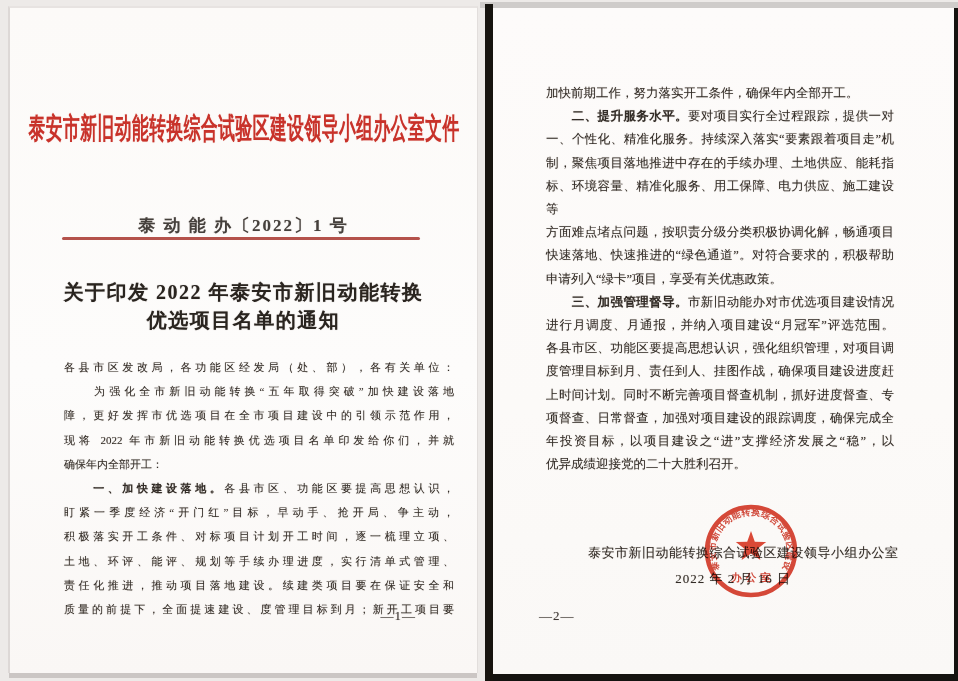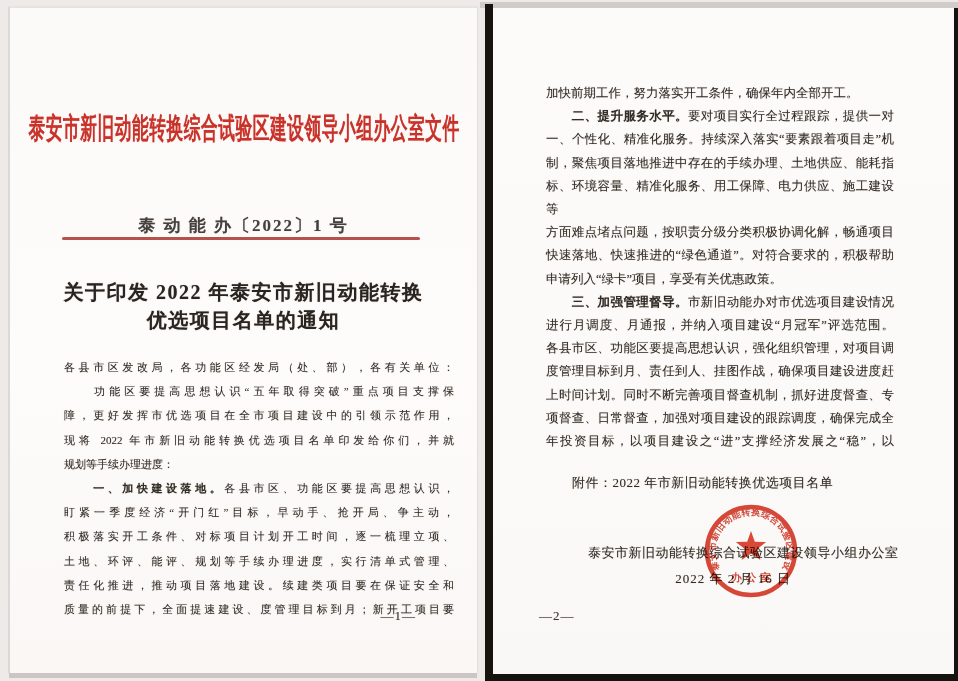--- a/index.html
+++ b/index.html
@@ -83,24 +83,24 @@
 <div class="page page-left">
   <div class="banner">泰安市新旧动能转换综合试验区建设领导小组办公室文件</div>
   <div class="docnum">泰 动 能 办〔2022〕1 号</div>
   <div class="redline"></div>
   <div class="title">
     <div>关于印发 2022 年泰安市新旧动能转换</div>
     <div>优选项目名单的通知</div>
   </div>
   <div class="bodytext body1">
       <div class="line fill">各县市区发改局，各功能区经发局（处、部），各有关单位：</div>
-      <div class="line fill">　　功能区要提高思想认识“五年取得突破”重点项目支撑保</div>
+      <div class="line fill">　　为强化全市新旧动能转换“五年取得突破”加快建设落地</div>
       <div class="line fill">障，更好发挥市优选项目在全市项目建设中的引领示范作用，</div>
       <div class="line fill">现将 2022 年市新旧动能转换优选项目名单印发给你们，并就</div>
-      <div class="line">规划等手续办理进度：</div>
+      <div class="line">确保年内全部开工：</div>
       <div class="line fill">　　<span class="lead">一、加快建设落地。</span>各县市区、功能区要提高思想认识，</div>
       <div class="line fill">盯紧一季度经济“开门红”目标，早动手、抢开局、争主动，</div>
       <div class="line fill">积极落实开工条件、对标项目计划开工时间，逐一梳理立项、</div>
       <div class="line fill">土地、环评、能评、规划等手续办理进度，实行清单式管理、</div>
       <div class="line fill">责任化推进，推动项目落地建设。续建类项目要在保证安全和</div>
       <div class="line fill">质量的前提下，全面提速建设、度管理目标到月；新开工项目要</div>
     </div>
   <div class="pagenum pnum1">—1—</div>
 </div>
 
@@ -114,22 +114,22 @@
       <div class="line fill">方面难点堵点问题，按职责分级分类积极协调化解，畅通项目</div>
       <div class="line fill">快速落地、快速推进的“绿色通道”。对符合要求的，积极帮助</div>
       <div class="line">申请列入“绿卡”项目，享受有关优惠政策。</div>
       <div class="line fill">　　<span class="lead">三、加强管理督导。</span>市新旧动能办对市优选项目建设情况</div>
       <div class="line fill">进行月调度、月通报，并纳入项目建设“月冠军”评选范围。</div>
       <div class="line fill">各县市区、功能区要提高思想认识，强化组织管理，对项目调</div>
       <div class="line fill">度管理目标到月、责任到人、挂图作战，确保项目建设进度赶</div>
       <div class="line fill">上时间计划。同时不断完善项目督查机制，抓好进度督查、专</div>
       <div class="line fill">项督查、日常督查，加强对项目建设的跟踪调度，确保完成全</div>
       <div class="line fill">年投资目标，以项目建设之“进”支撑经济发展之“稳”，以</div>
+      <div class="line">优异成绩迎接党的二十大胜利召开。</div>
     </div>
-  <div class="attach">附件：2022 年市新旧动能转换优选项目名单</div>
   <div class="sig">泰安市新旧动能转换综合试验区建设领导小组办公室</div>
   <div class="sigdate">2022 年 2 月 16 日</div>
   <div class="pagenum pnum2">—2—</div>
 
   <svg class="seal" viewBox="0 0 130 130">
     <circle cx="65" cy="65" r="44" fill="none" stroke="#d63a29" stroke-width="4.5"></circle>
     <path id="sealArc" d="M 33.8,83 A 36,36 0 1 1 96.2,83" fill="none"></path>
     <text font-size="9" fill="#d03a2a" letter-spacing="0.4">
       <textPath href="#sealArc" startOffset="0">泰安市新旧动能转换综合试验区建设领导小组</textPath>
     </text>

